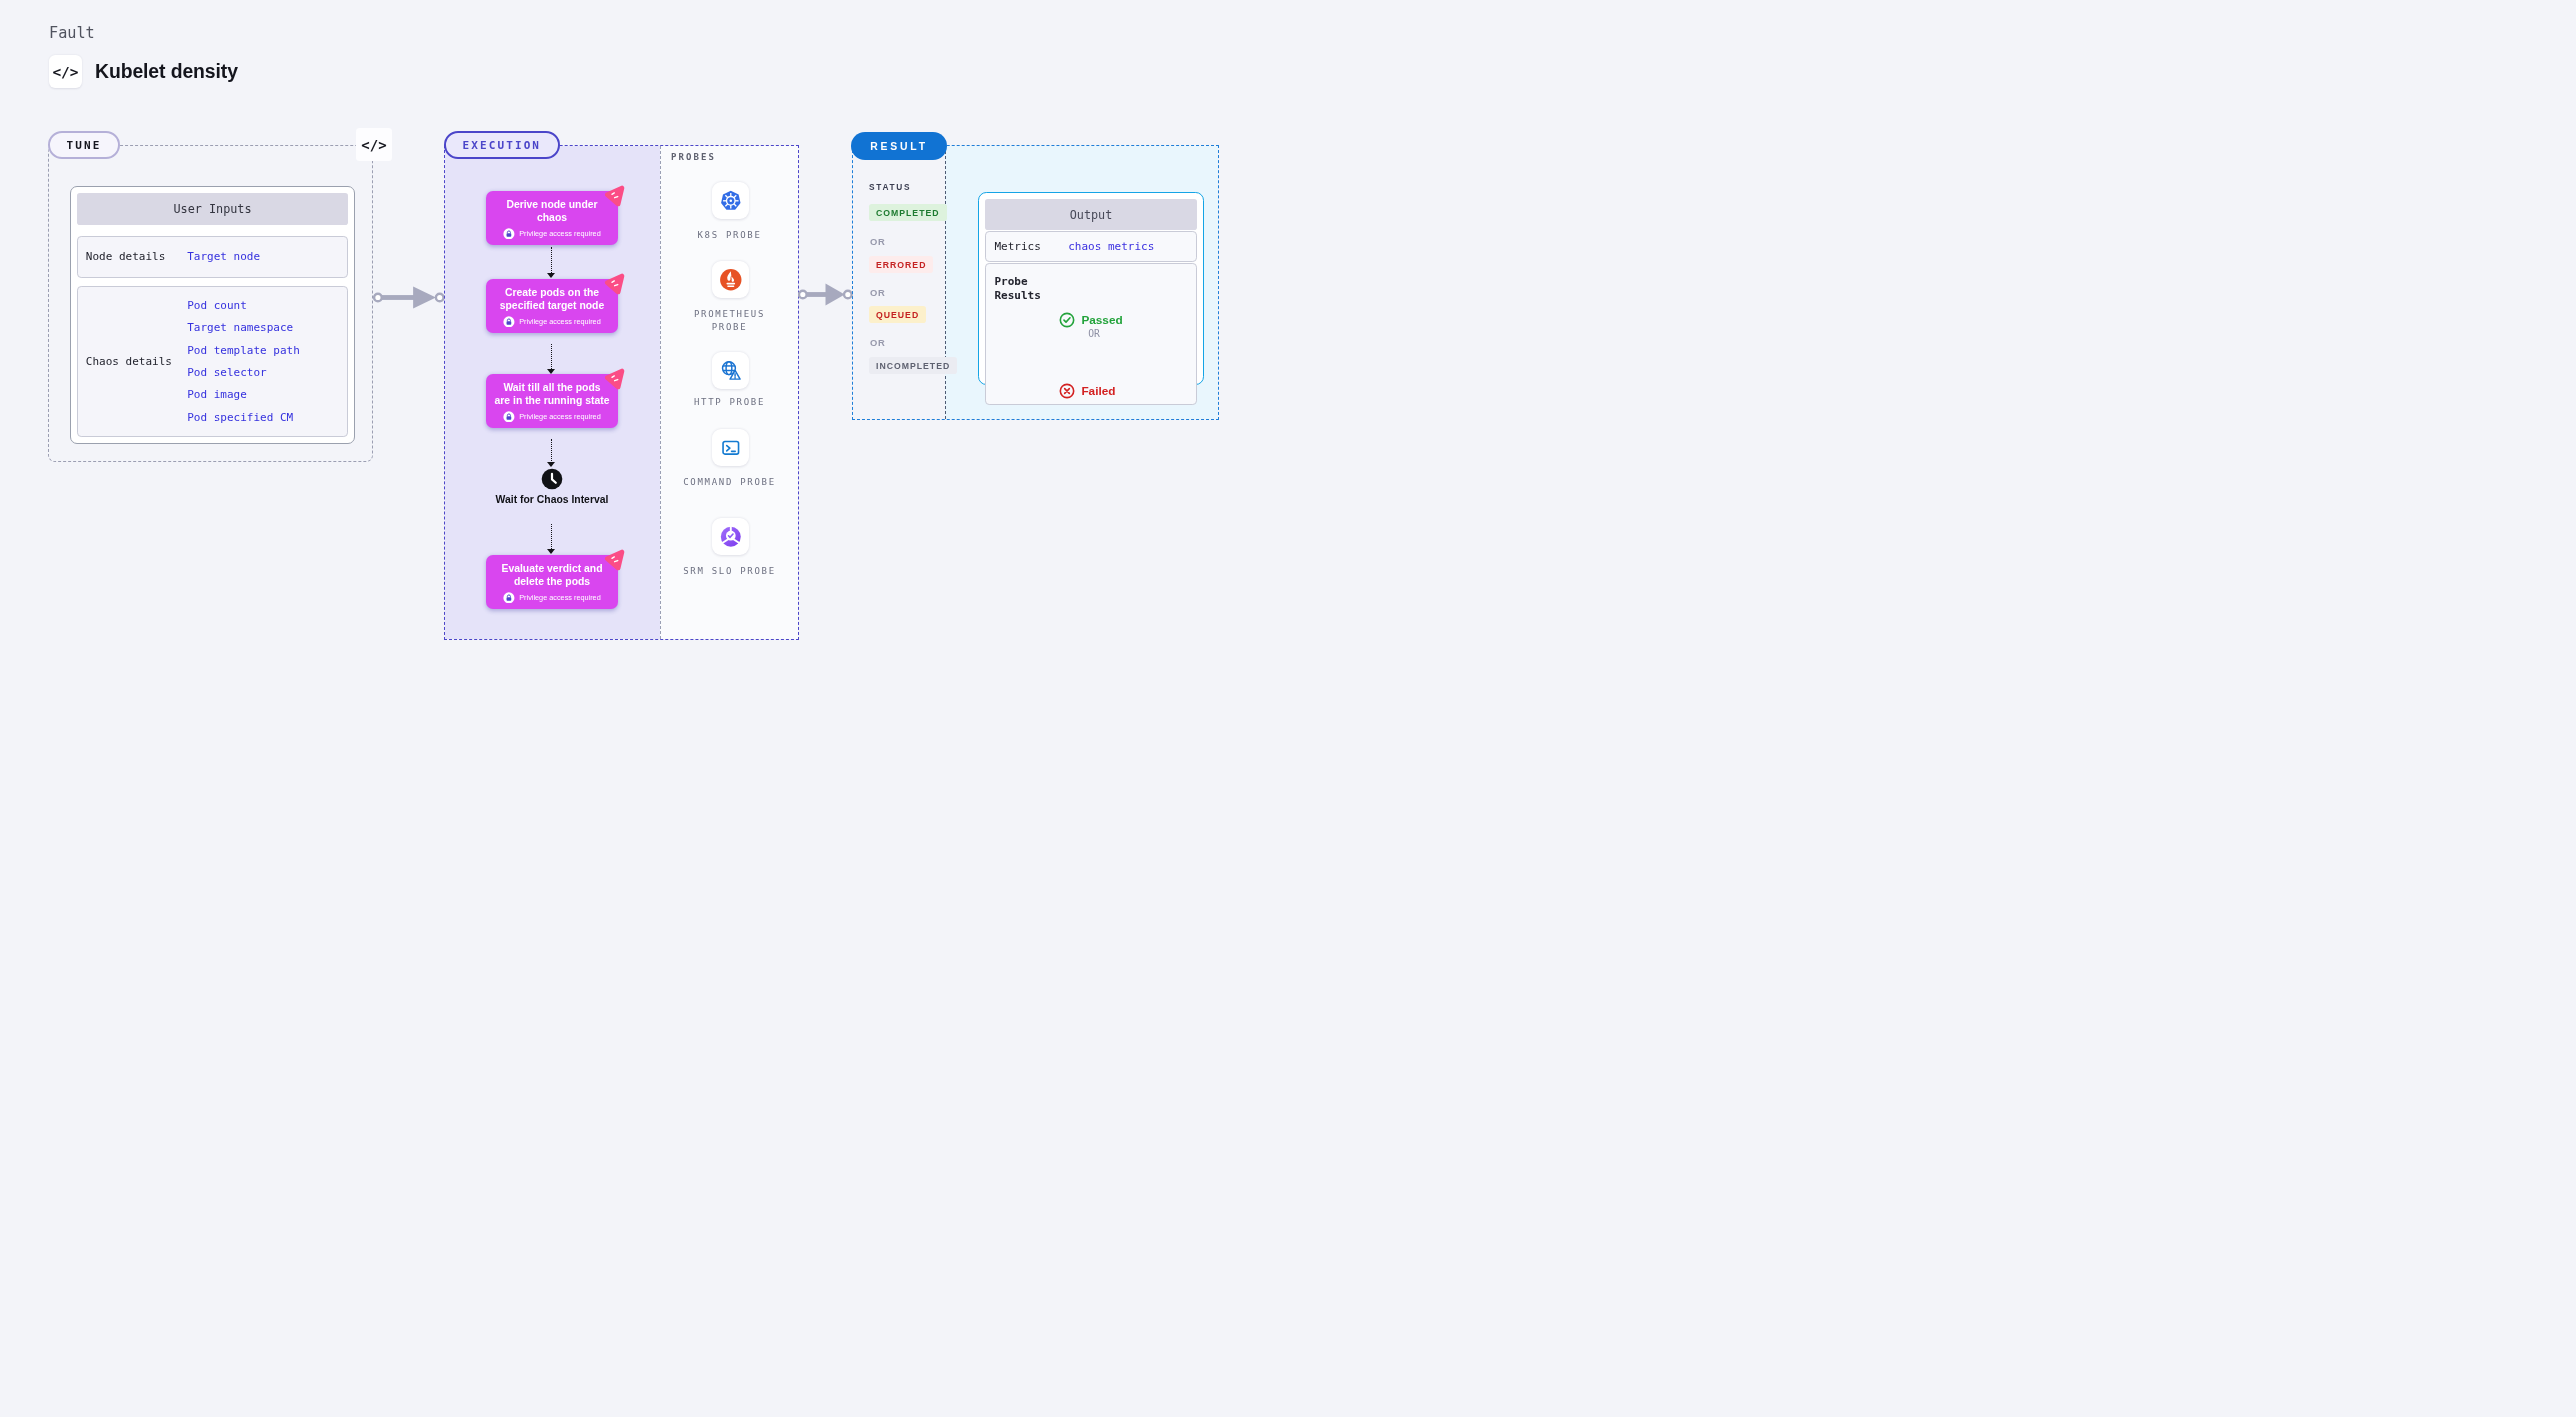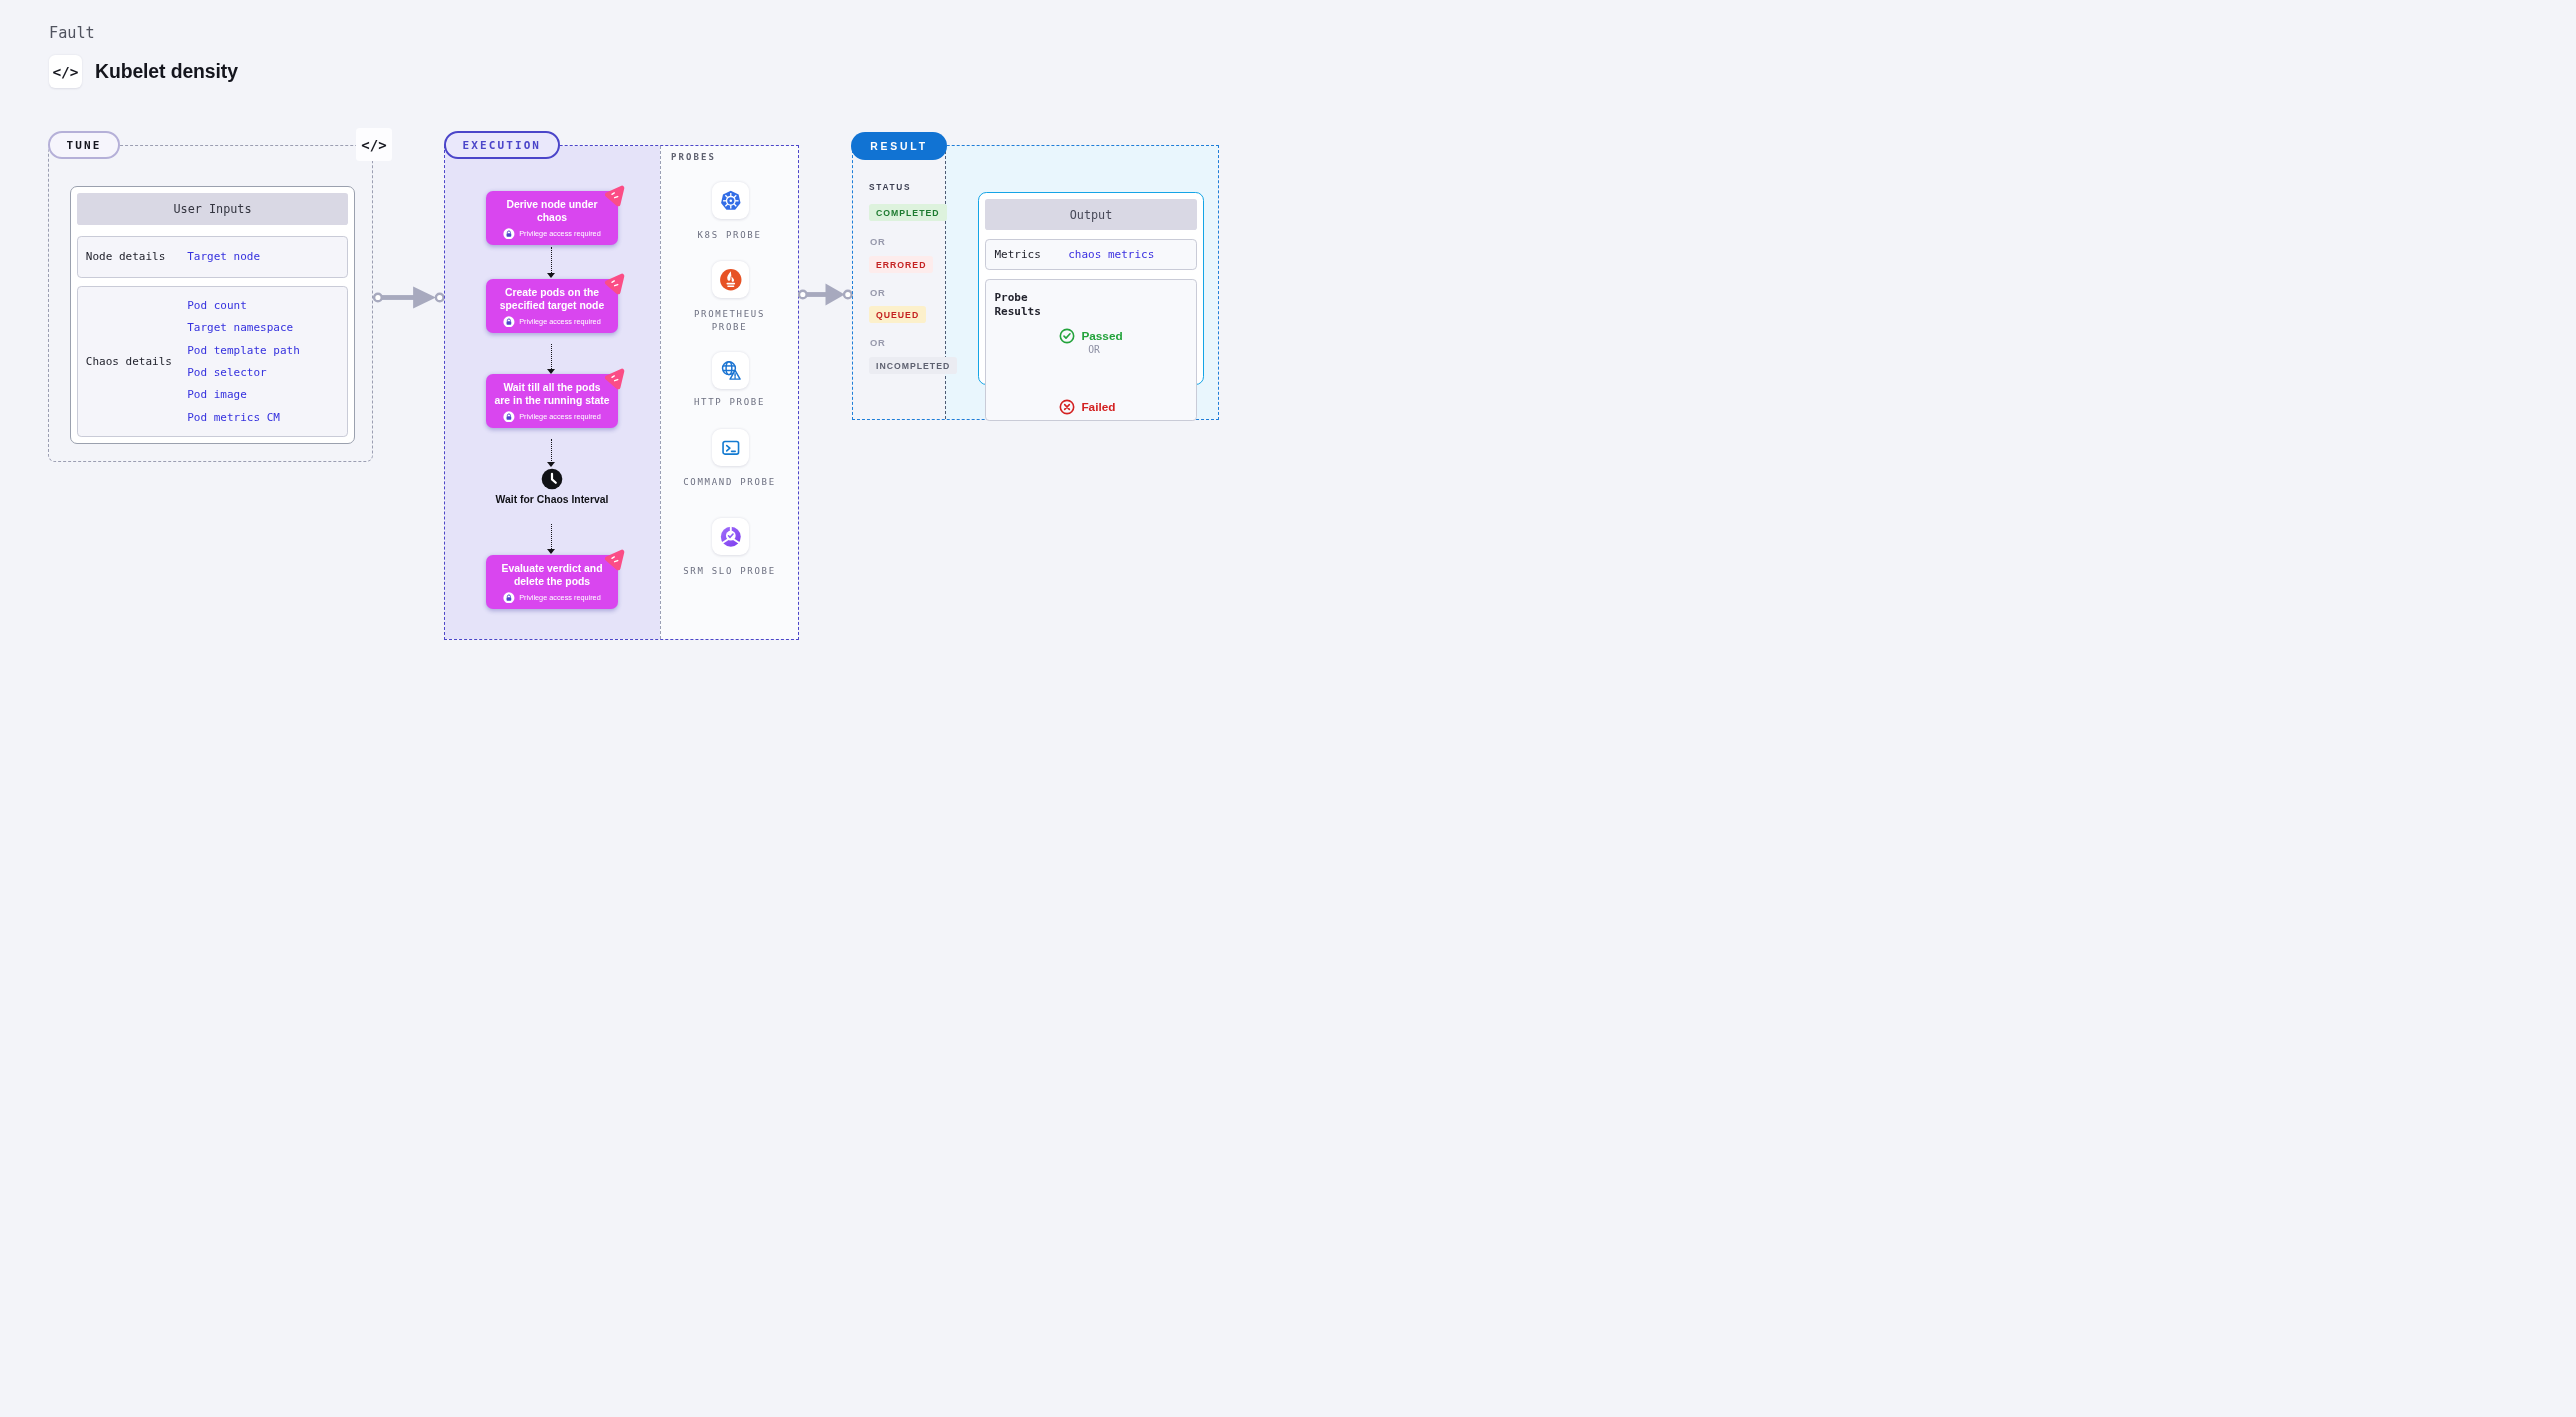--- a/index.html
+++ b/index.html
@@ -67,21 +67,21 @@
     letter-spacing:1.7px;line-height:13px;}
 
   
   .result-box{position:absolute;left:852px;top:145px;width:367px;height:275px;border:1.7px dashed #1e7ed8;box-sizing:border-box;}
   .result-cyan{position:absolute;left:92px;top:0;right:0;bottom:0;background:#e9f6fd;border-left:1.4px dashed #4e5b74;}
   .status-title{position:absolute;left:869px;top:182px;font-size:8.3px;font-weight:800;letter-spacing:1.7px;color:#3a3d50;}
   .status-badge{position:absolute;left:869px;padding:3.5px 7px;border-radius:2.8px;font-size:8.7px;font-weight:800;letter-spacing:1px;}
   .status-or{position:absolute;left:870px;font-size:9.4px;font-weight:600;letter-spacing:0.7px;color:#9799ac;}
 
   .out-card{position:absolute;left:978px;top:192px;width:226px;height:193px;background:#fff;border:1.7px solid #14a4e6;
-    border-radius:8.3px;box-sizing:border-box;padding:6.2px;display:flex;flex-direction:column;gap:9px;}
+    border-radius:8.3px;box-sizing:border-box;padding:6.2px;display:flex;flex-direction:column;gap:1px;}
   .out-header{height:31px;flex:0 0 31px;background:#d9d8e4;border-radius:2.8px;display:flex;align-items:center;justify-content:center;
     font-size:11.8px;color:#484a59;}
   .out-row{border:1px solid #c9cbd7;border-radius:4.2px;background:#f8f9fc;box-sizing:border-box;display:flex;}
   .out-metrics{height:31px;flex:0 0 31px;align-items:center;}
   .out-mlabel{width:82px;flex:0 0 82px;padding-left:8.3px;box-sizing:border-box;font-size:11px;color:#23242e;}
   .out-mvalue{font-size:11px;color:#3b30e0;cursor:pointer;}
   .out-probe{flex:1;}
   .out-plabel{width:73px;flex:0 0 73px;padding:10.4px 0 0 8.3px;box-sizing:border-box;font-size:11px;line-height:14.5px;color:#23242e;font-weight:bold;}
   .out-presults{flex:1;display:flex;flex-direction:column;justify-content:space-evenly;padding:4.2px 0;}
   .verdict{display:flex;align-items:center;gap:6.2px;margin-top:44px;}
@@ -116,21 +116,21 @@
       </div>
     </div>
     <div class="ui-row ui-row2">
       <div class="ui-label mono">Chaos details</div>
       <div class="ui-values">
         <div class="ui-link mono">Pod count</div>
         <div class="ui-link mono">Target namespace</div>
         <div class="ui-link mono">Pod template path</div>
         <div class="ui-link mono">Pod selector</div>
         <div class="ui-link mono">Pod image</div>
-        <div class="ui-link mono">Pod metrics CM</div>
+        <div class="ui-link mono">Pod specified CM</div>
       </div>
     </div>
   </div>
 
   <svg class="flow-arrow" style="left:373px;top:283px" width="72" height="29" viewBox="0 0 104 42">
     <circle cx="7" cy="21" r="5.5" fill="#fff" stroke="#a7a9be" stroke-width="3.5"></circle>
     <rect x="12" y="17.5" width="52" height="7" fill="#a7a9be"></rect>
     <polygon points="58,5 58,37 91,21" fill="#a7a9be"></polygon>
     <circle cx="96.5" cy="21" r="5.5" fill="#fff" stroke="#a7a9be" stroke-width="3.5"></circle>
   </svg>

